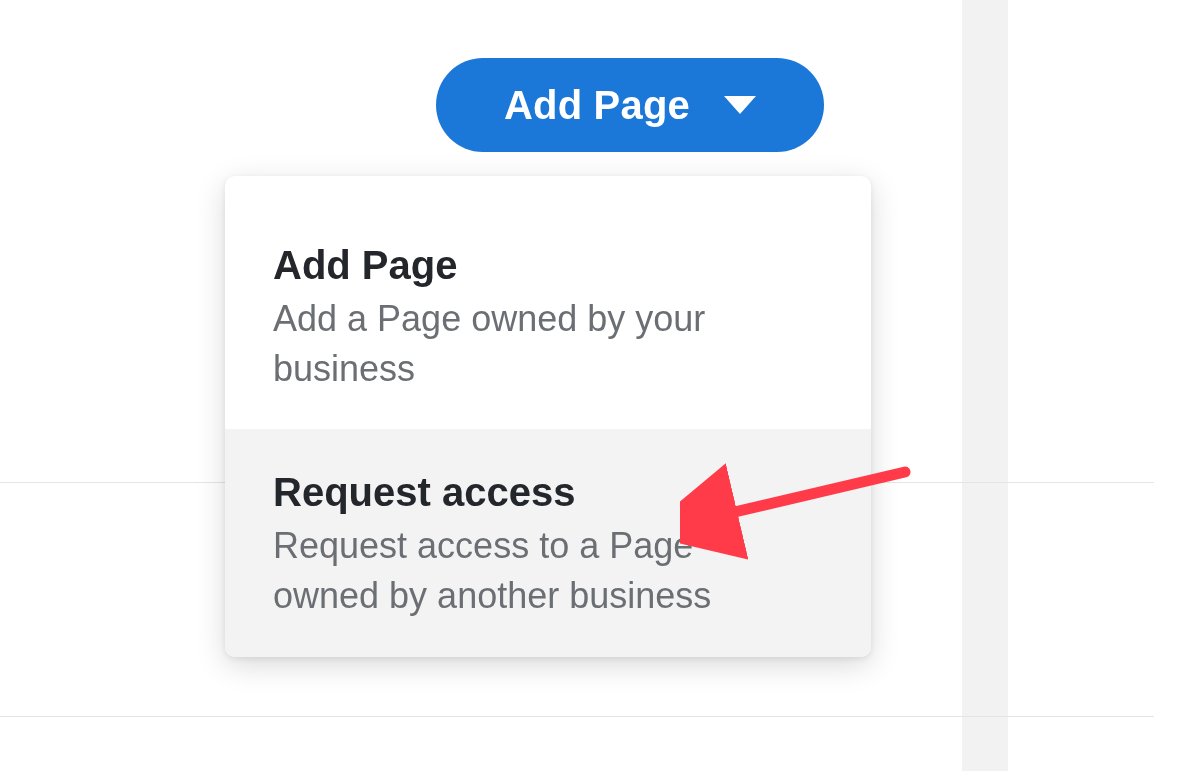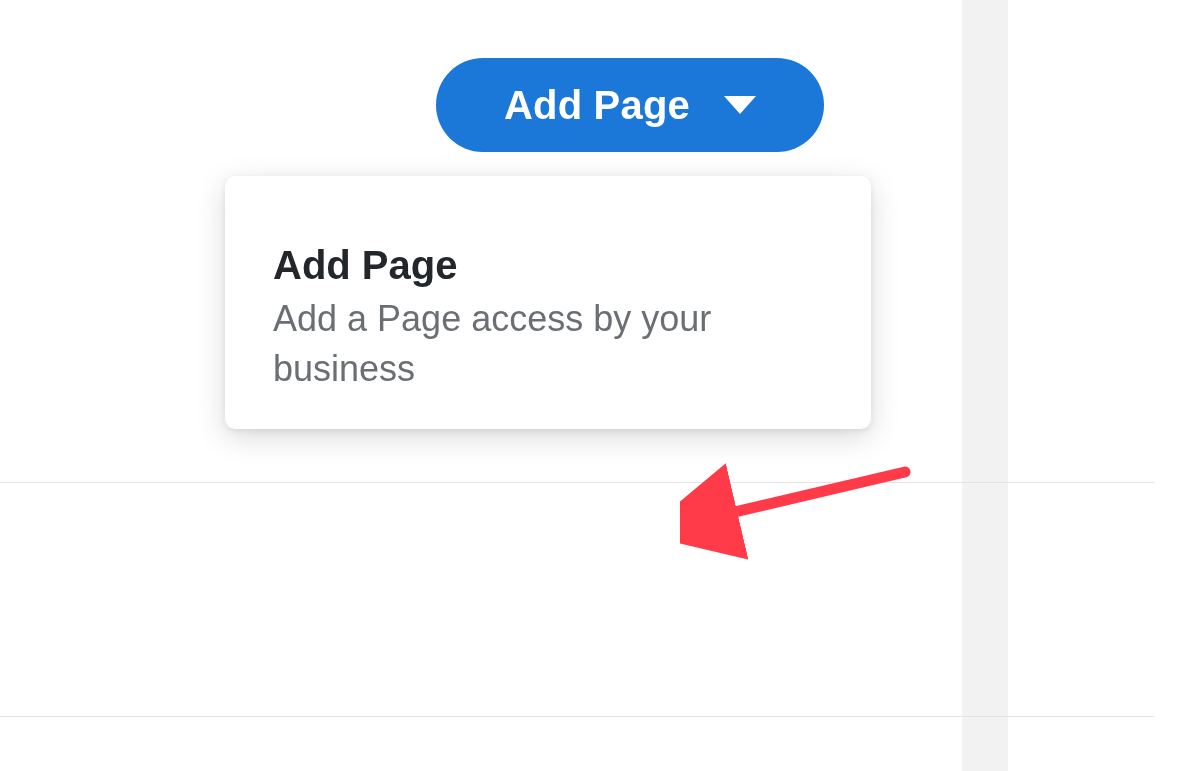--- a/index.html
+++ b/index.html
@@ -119,23 +119,27 @@
 
   <button class="add-button">
     <span class="add-button-label">Add Page</span>
     <span class="caret-down"></span>
   </button>
 
   <div class="dropdown">
 
     <div class="dropdown-item first">
       <div class="item-title">Add Page</div>
-      <div class="item-desc">Add a Page access by your business</div>
+      <div class="item-desc">Add a Page owned by your business</div>
     </div>
 
+    <div class="dropdown-item active">
+      <div class="item-title">Request access</div>
+      <div class="item-desc">Request access to a Page owned by another business</div>
+    </div>
 
   </div>
 
   <svg class="arrow-annotation" viewBox="0 0 240 110">
     <defs>
       <marker id="ah" markerWidth="9" markerHeight="9" refX="3" refY="4.5" orient="auto">
         <polygon points="0,0 9,4.5 0,9" fill="#ff3b4a"></polygon>
       </marker>
     </defs>
     <line x1="225" y1="17" x2="25" y2="64" stroke="#ff3b4a" stroke-width="11" stroke-linecap="round" marker-end="url(#ah)"></line>

